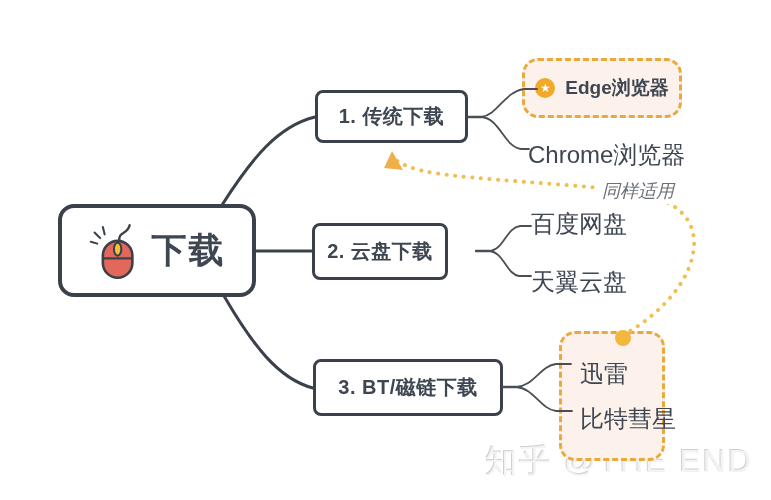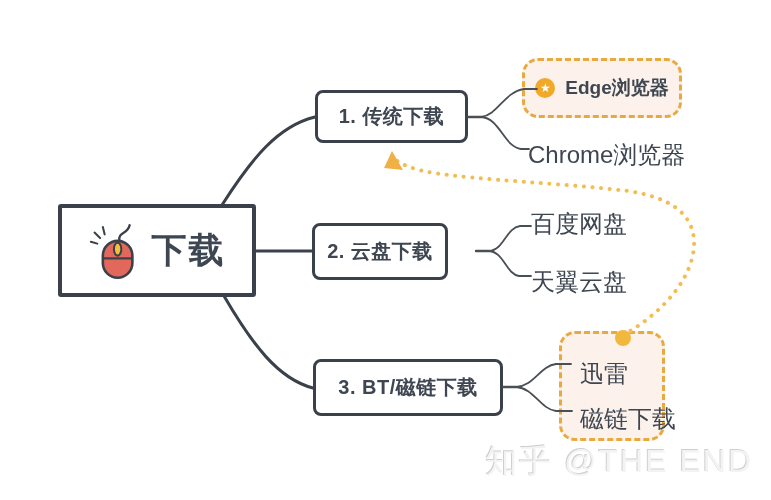--- a/index.html
+++ b/index.html
@@ -14,41 +14,41 @@
   .wires{position:absolute;left:0;top:0;z-index:10;pointer-events:none;}
   .wire-dark{stroke:var(--node-border);stroke-width:3;fill:none;stroke-linecap:round;}
   .wire-thin{stroke:var(--wire-thin);stroke-width:1.8;fill:none;stroke-linecap:round;}
   .wire-dotted{stroke:var(--dot-yellow);stroke-width:4;fill:none;stroke-linecap:round;stroke-dasharray:0.1 8.5;}
   .arrow-head{fill:#efb145;}
   .hub-dot{fill:#f2b83d;}
 
   .node{position:absolute;background:#fff;border:3.5px solid var(--node-border);
         border-radius:8px;display:flex;align-items:center;justify-content:center;
         color:var(--node-text);box-sizing:border-box;z-index:5;}
-  .root{left:58px;top:204px;width:198px;height:93px;border-width:4px;border-radius:3px;gap:15px;}
+  .root{left:58px;top:204px;width:198px;height:93px;border-width:4px;border-radius:16px;gap:15px;}
   .root-label{font-size:35px;font-weight:bold;letter-spacing:2px;}
   .branch{font-size:20px;font-weight:600;letter-spacing:0.5px;}
   .b1{left:315px;top:90px;width:153px;height:53px;}
   .b2{left:312px;top:223px;width:136px;height:57px;}
   .b3{left:313px;top:359px;width:190px;height:57px;}
 
   .edge-box{position:absolute;left:522px;top:58px;width:160px;height:60px;box-sizing:border-box;
         border:3px dashed var(--accent-yellow);border-radius:16px;background:var(--highlight-bg);
         display:flex;align-items:center;justify-content:center;gap:10px;z-index:5;}
   .edge-label{font-size:19px;font-weight:bold;color:var(--node-text);}
   .star-badge{width:20px;height:20px;border-radius:50%;background:var(--star-bg);
         display:flex;align-items:center;justify-content:center;flex:0 0 auto;}
   .star-badge span{color:#fff;font-size:12px;line-height:1;transform:translateY(-0.5px);}
 
   .leaf{position:absolute;font-size:24px;color:var(--node-text);z-index:5;white-space:nowrap;}
   .chrome{left:528px;top:139px;}
   .baidu{left:531px;top:208px;}
   .tianyi{left:531px;top:266px;}
 
-  .bt-box{position:absolute;left:559px;top:331px;width:106px;height:110px;box-sizing:border-box;
+  .bt-box{position:absolute;left:559px;top:331px;width:106px;height:130px;box-sizing:border-box;
         border:3px dashed var(--accent-yellow);border-radius:16px;background:var(--highlight-bg);z-index:4;}
   .xunlei{left:18px;top:24px;position:absolute;}
   .bitcomet{left:18px;top:69px;position:absolute;}
 
   .annotation{position:absolute;left:599px;top:178px;font-size:18px;font-style:italic;
         color:var(--annotation-text);background:#fff;padding:1px 3px;z-index:20;white-space:nowrap;}
   .watermark{position:absolute;right:18px;bottom:16px;font-size:32px;letter-spacing:2px;
         color:var(--watermark);text-shadow:-1px -1px 0 var(--watermark-shadow);z-index:3;white-space:nowrap;}
 </style>
 </head>
@@ -110,19 +110,20 @@
     </span>
     <span class="edge-label">Edge浏览器</span>
   </div>
 
   <div class="leaf chrome">Chrome浏览器</div>
   <div class="leaf baidu">百度网盘</div>
   <div class="leaf tianyi">天翼云盘</div>
 
   <div class="bt-box">
     <div class="leaf xunlei">迅雷</div>
-    <div class="leaf bitcomet">磁链下载</div>
+    <div class="leaf bitcomet">比特彗星</div>
   </div>
 
+  <div class="annotation">同样适用</div>
 
   <div class="watermark">知乎 @THE END</div>
 
 </div>
 
 </body></html>

